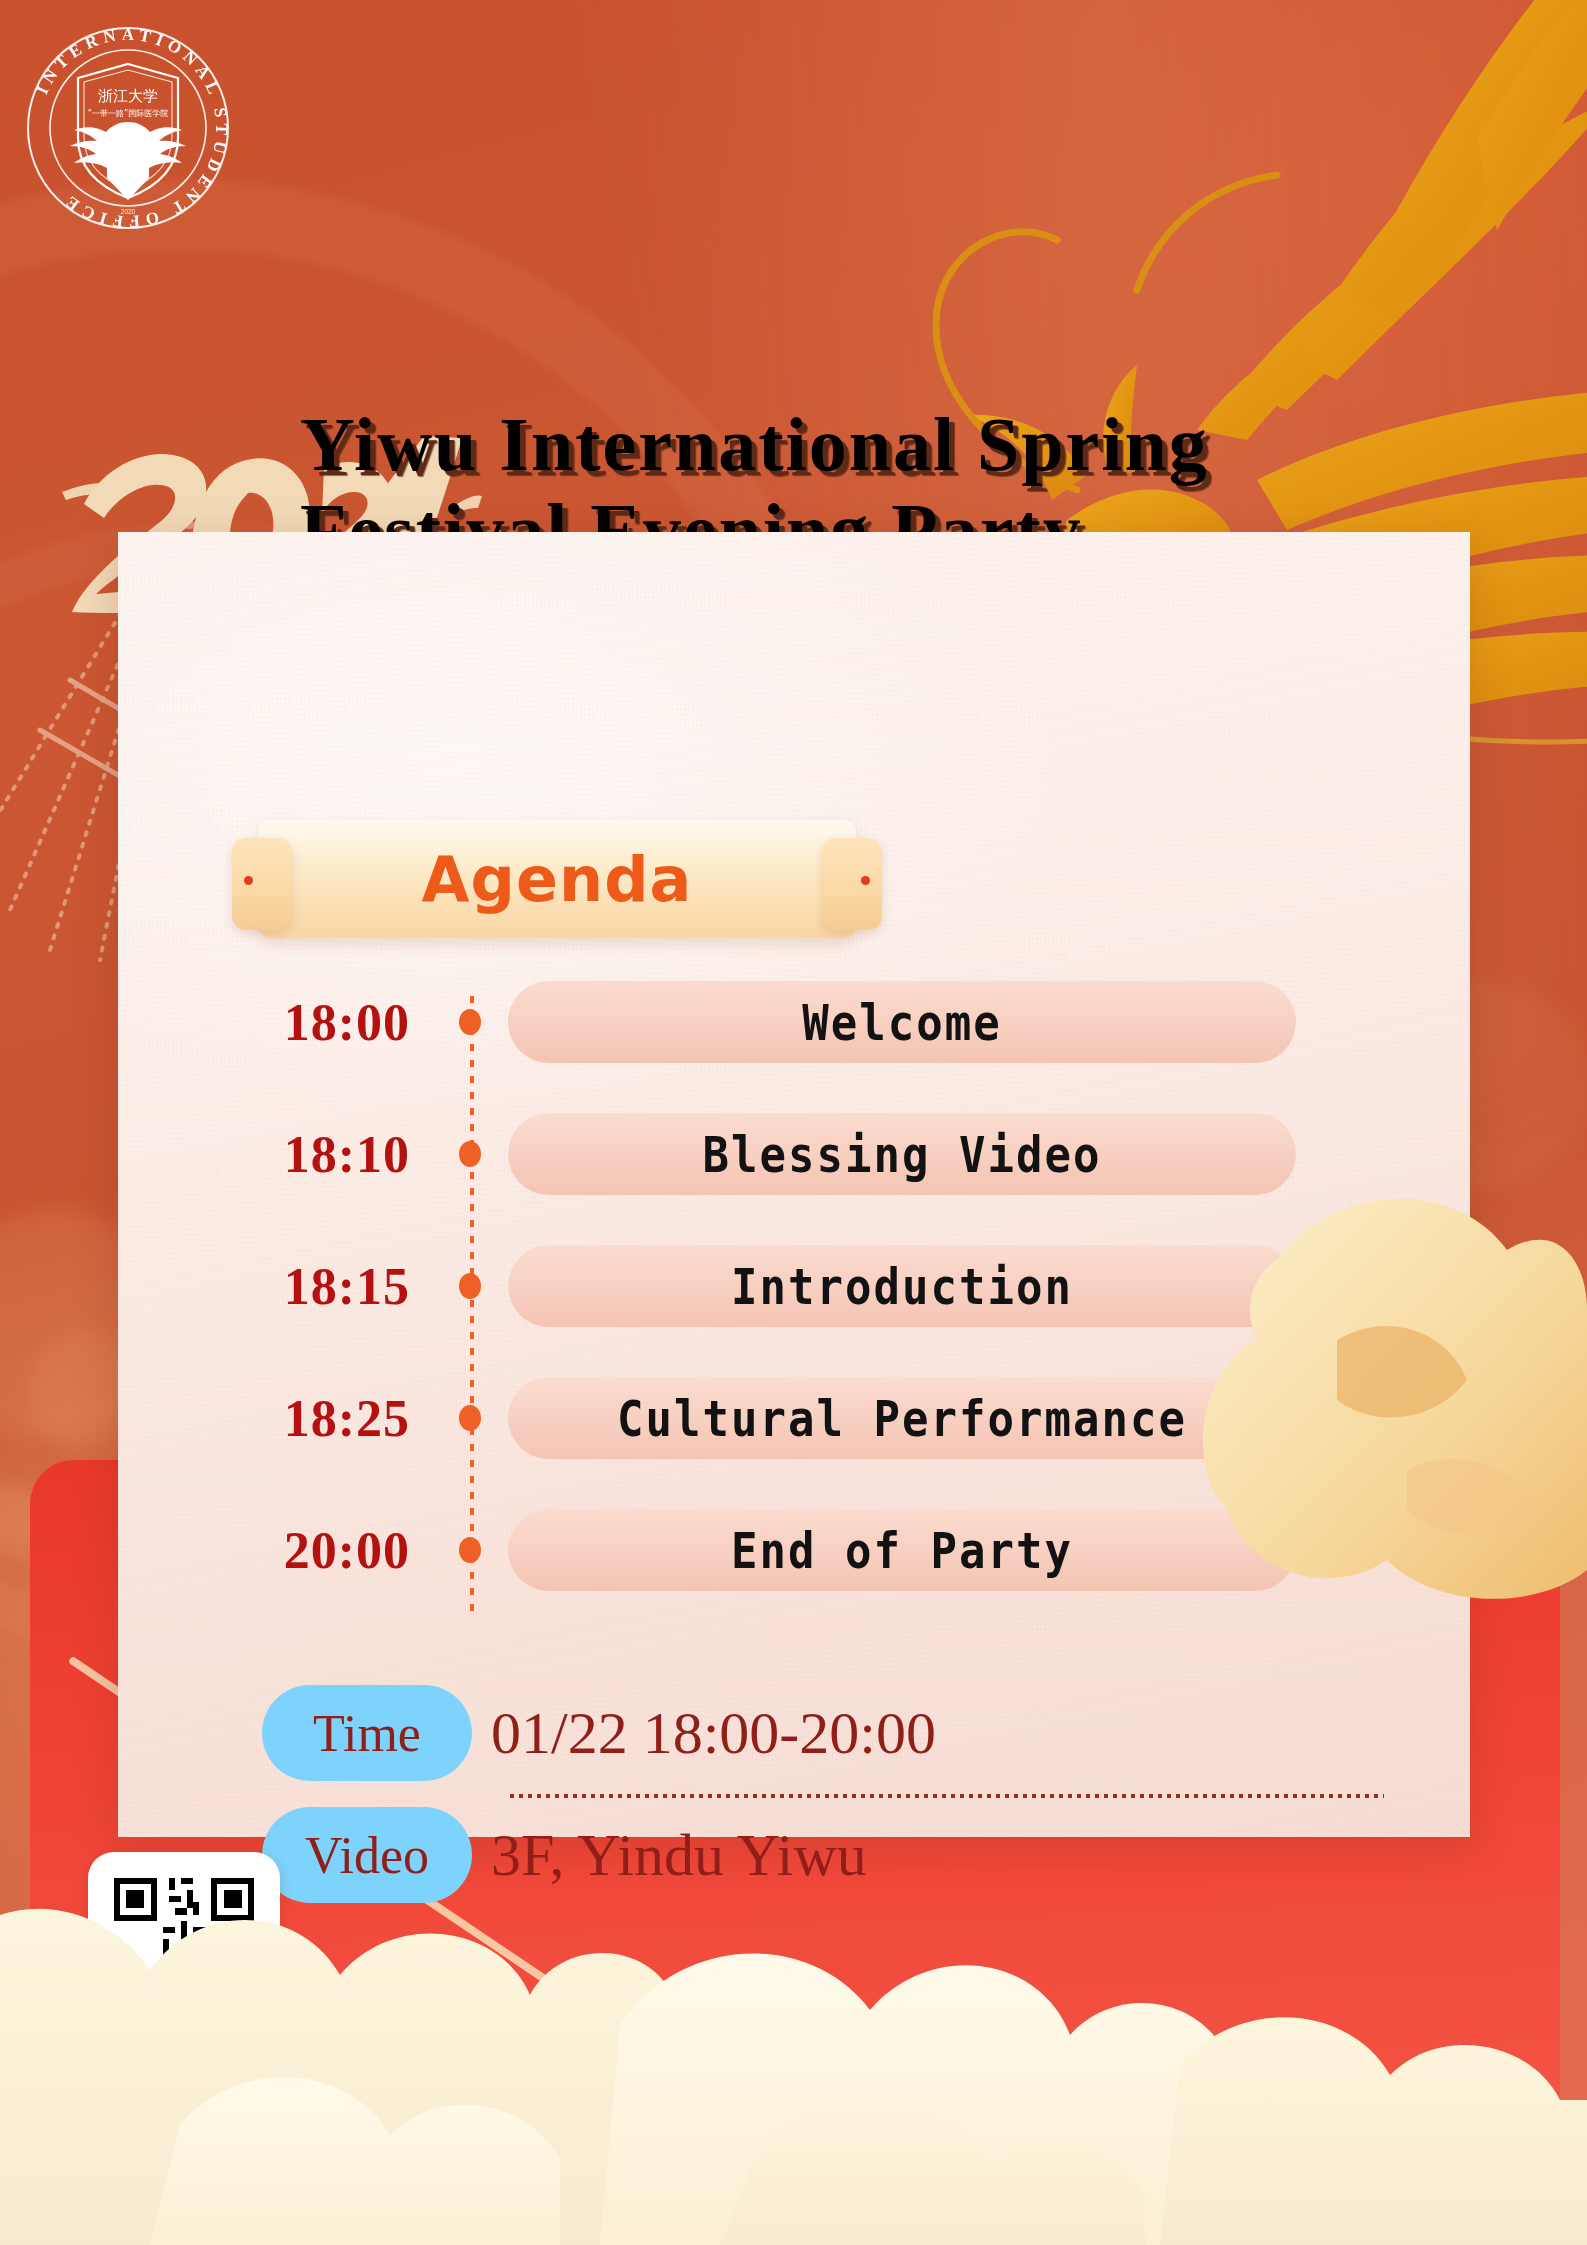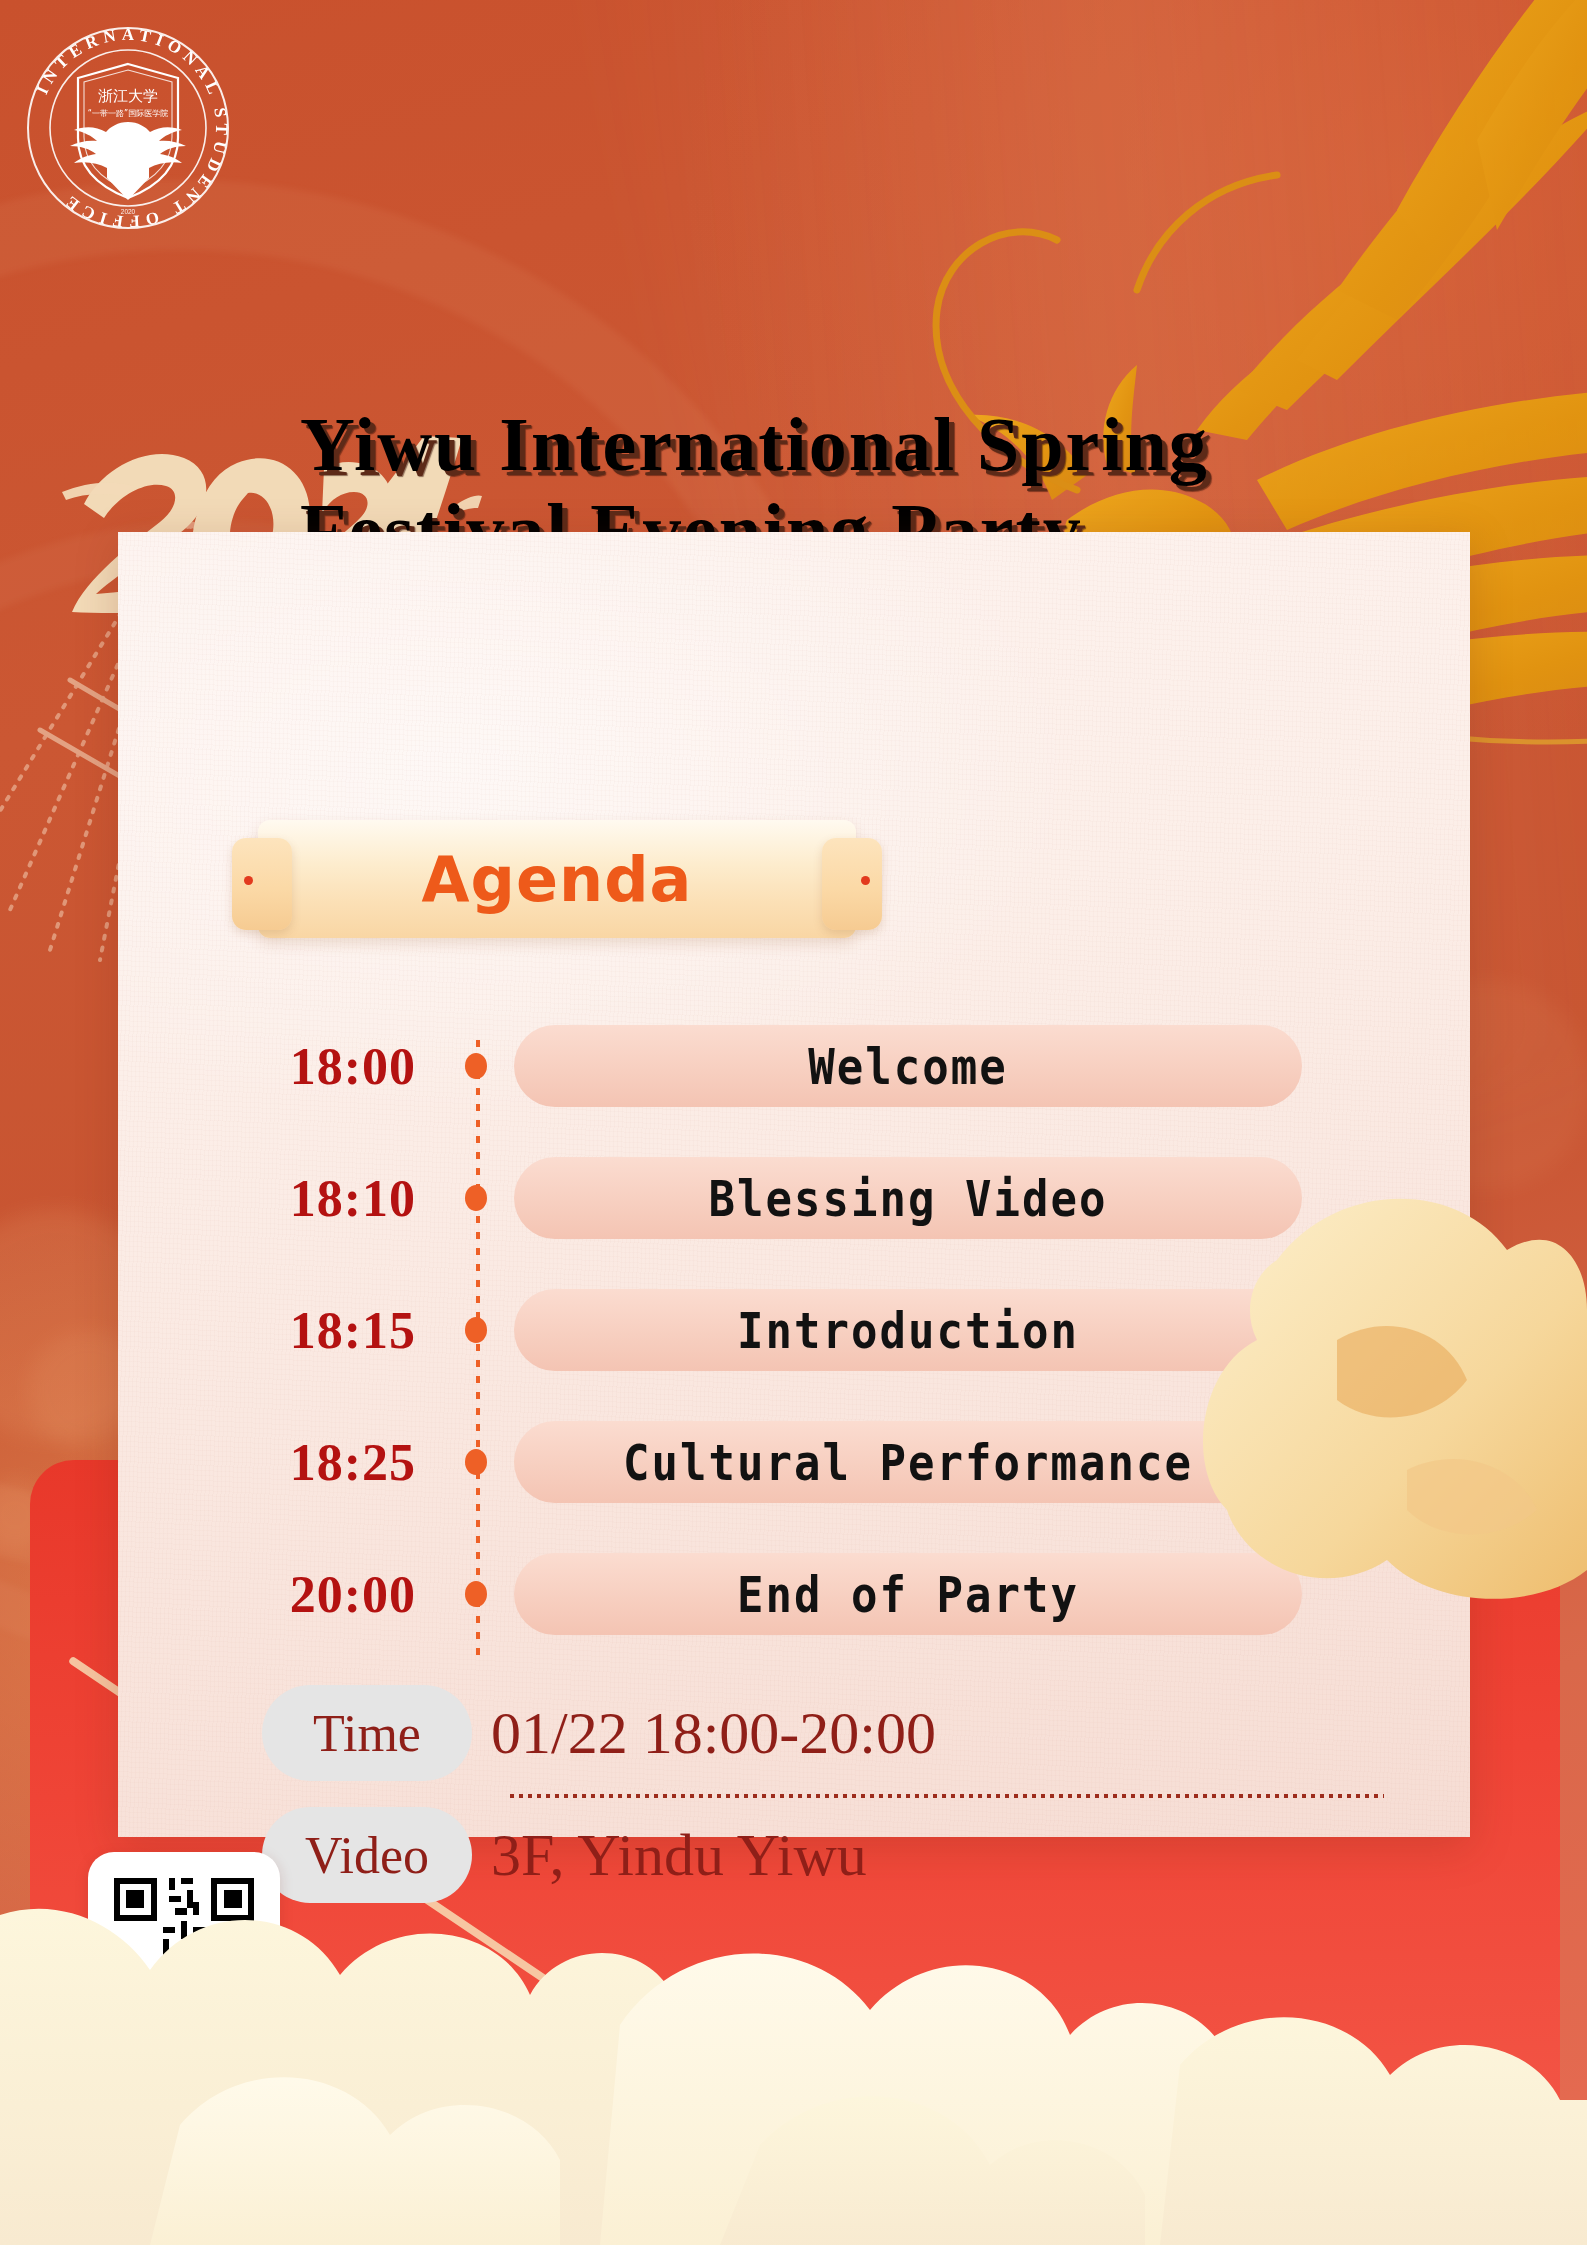--- a/index.html
+++ b/index.html
@@ -113,21 +113,21 @@
   }
   .banner-title {
     font-family: "DejaVu Sans", sans-serif;
     font-weight: 700;
     font-size: 62px;
     letter-spacing: 1px;
     color: #ee5a1a;
   }
 
   
-  .agenda-list { position: absolute; left: 118px; top: 980px; width: 1352px; margin-top: 44px; }
+  .agenda-list { position: absolute; left: 112px; top: 980px; width: 1352px; }
   .timeline {
     position: absolute; left: 358px; top: 16px; bottom: 28px; width: 4px;
     background-image: linear-gradient(#ee6026 46%, rgba(255,255,255,0) 0%);
     background-size: 4px 16px; background-repeat: repeat-y;
   }
   .row {
     position: relative;
     height: 84px;
     margin-bottom: 48px;
     display: flex; align-items: center;
@@ -158,21 +158,21 @@
     letter-spacing: 2px;
     color: #121212;
     transform: scaleY(1.12);
   }
 
   
   .info { position: absolute; left: 262px; top: 1672px; width: 1180px; }
   .info-row { display: flex; align-items: center; height: 122px; }
   .info-key {
     width: 210px; height: 96px; border-radius: 48px;
-    background: #e5e5e5;
+    background: #7dd3fc;
     display: flex; align-items: center; justify-content: center;
     font-family: "Liberation Serif", serif;
     font-weight: 400; font-size: 52px; color: #8f1f18;
   }
   .info-val {
     margin-left: 19px;
     font-family: "Liberation Serif", serif;
     font-weight: 400; font-size: 60px; color: #8f1f18;
     letter-spacing: 0px; white-space: nowrap;
   }

